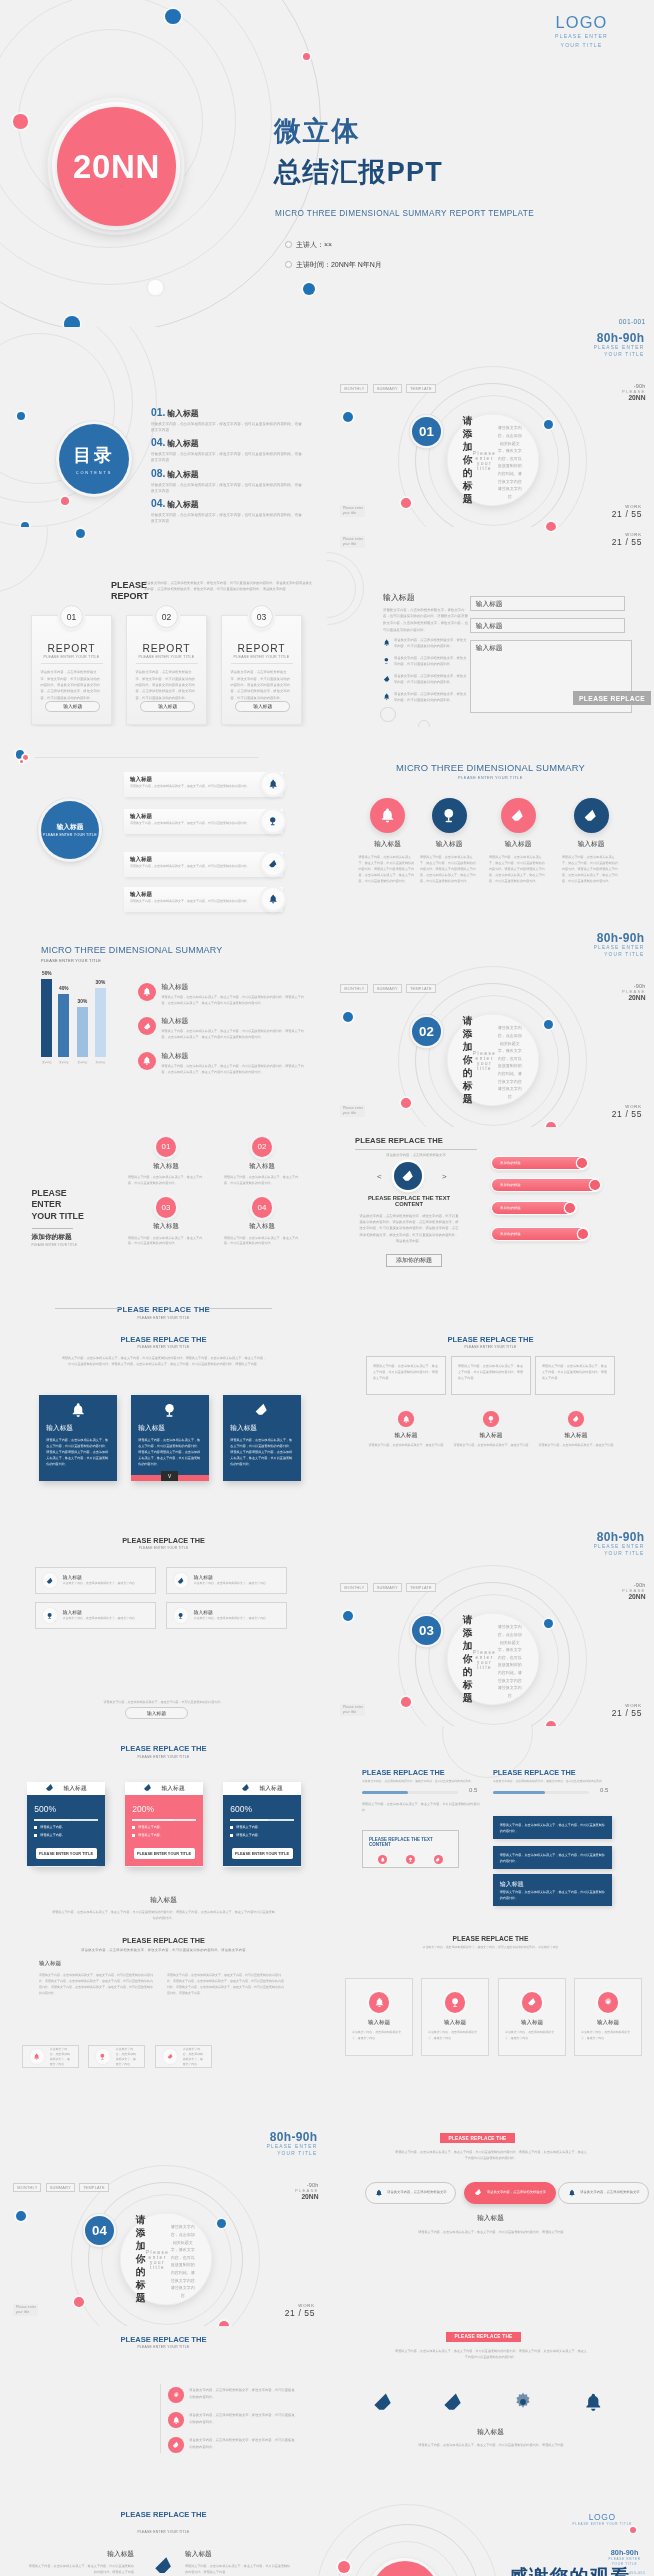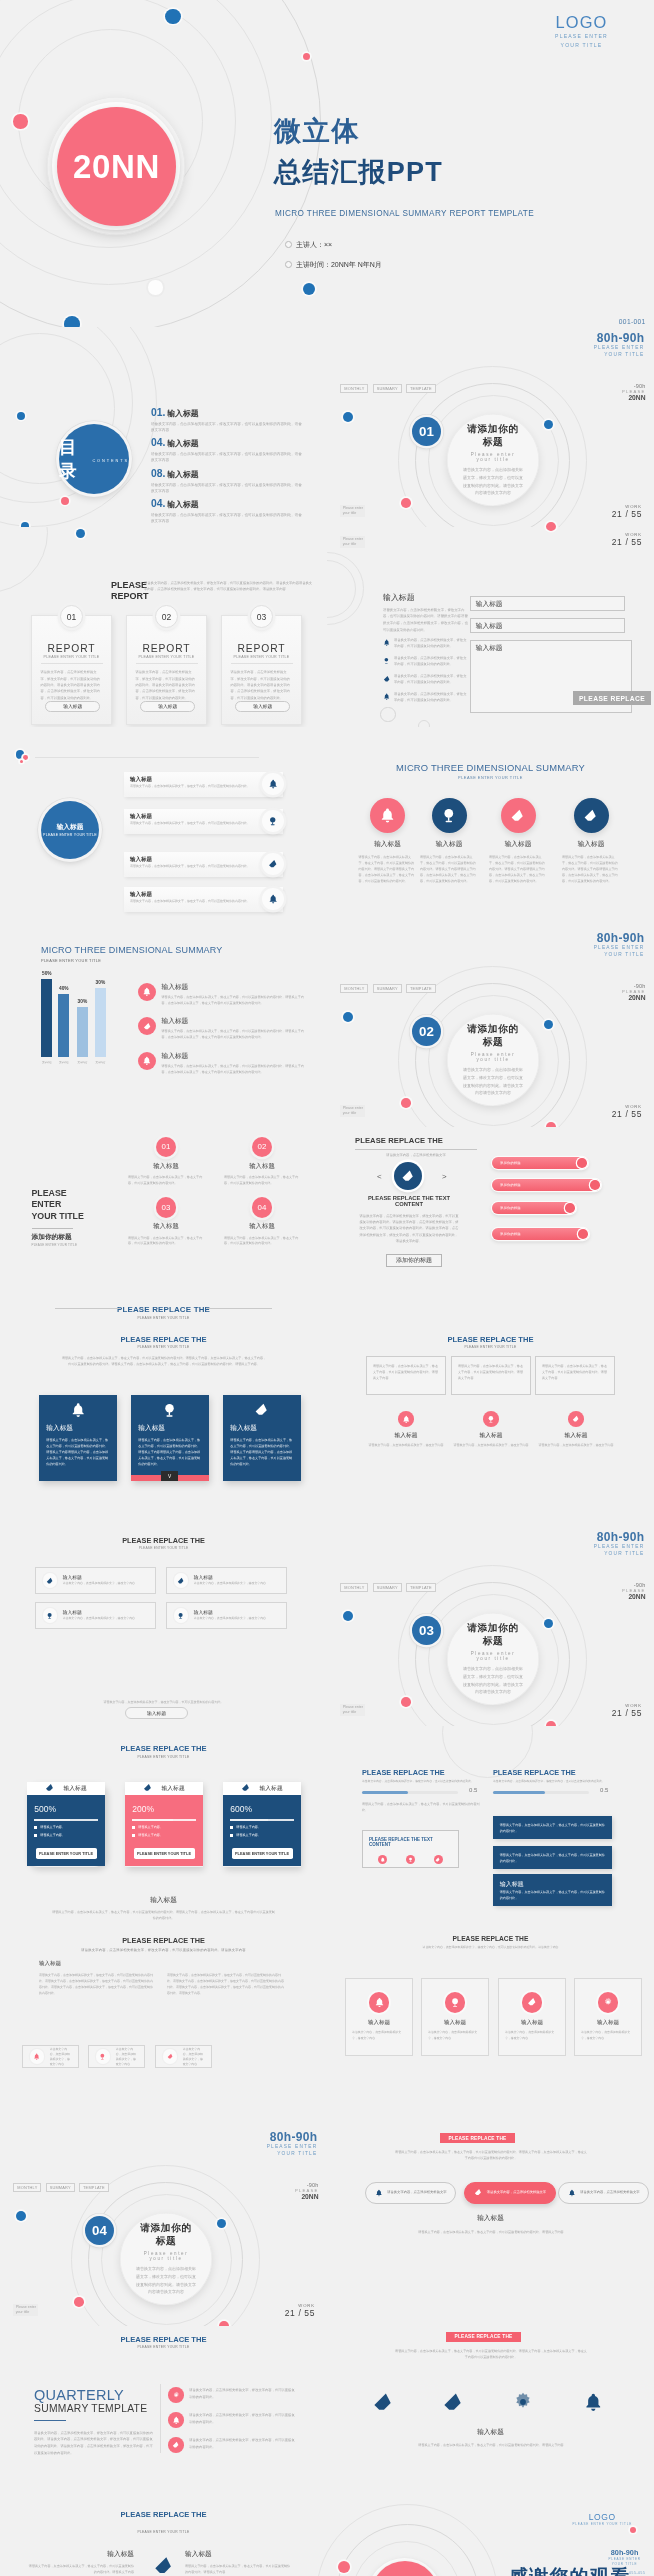--- a/index.html
+++ b/index.html
@@ -104,36 +104,36 @@
   .sec .numbadge {
     position: absolute; width: 29px; height: 29px; border-radius: 50%;
     background: #2a6eab; color: #fff; display: flex; align-items: center;
     justify-content: center; font-size: 13.3px; font-weight: 700;
     box-shadow: 0 0 0 2.4px #f4f4f4, 0 0 0 3px #dcdcdc, 0 1.8px 4.8px rgba(0,0,0,.2);
     z-index: 5;
   }
   .sec .centerdisc {
     position: absolute; border-radius: 50%; background: #f6f6f6;
     box-shadow: 0 3px 8.5px rgba(0,0,0,.10), inset 0 0 0 0.6px #e9e9e9;
-    display: flex; flex-direction: column; align-items: center;
+    display: flex; flex-direction: row; align-items: center;
     justify-content: center; text-align: center; padding: 0 15.7px;
   }
   .sec .centerdisc .t  { font-size: 9.7px; font-weight: 700; color: #333; letter-spacing: 0.6px; }
   .sec .centerdisc .te { font-size: 4.5px; color: #9b9b9b; letter-spacing: 1.6px; margin-top: 2.4px; }
   .sec .centerdisc .tx { font-size: 4px; color: #a5a5a5; line-height: 1.9; margin-top: 4.8px; }
   .sec .foot-l { position: absolute; left: 13.3px; bottom: 9.7px; font-size: 3.6px; color: #a6a6a6; background:#ececec; padding:1.2px 2.4px; line-height:1.4;}
   .sec .foot-r { position: absolute; right: 12px; bottom: 8.5px; text-align: right; }
   .sec .foot-r .w { font-size: 4.2px; color: #777; letter-spacing: 0.9px; }
   .sec .foot-r .n { font-size: 8.5px; color: #3e3e3e; letter-spacing: 0.6px; }
 
   
   .toc .circle {
     position: absolute; left: 59px; top: 97px; width: 70px; height: 70px;
     border-radius: 50%; background: #2a6eab; color: #fff;
-    display: flex; align-items: center; justify-content: center;
+    display: flex; flex-direction: column; align-items: center; justify-content: center;
     box-shadow: 0 0 0 3px #f4f4f4, 0 0 0 3.6px #ddd, 0 3px 8.5px rgba(0,0,0,.2);
   }
   .toc .circle .cn { font-size: 17.6px; font-weight: 700; letter-spacing: 3px; }
   .toc .circle .en { font-size: 3.9px; letter-spacing: 1.9px; margin-top: 3px; opacity: .92; }
   .toc .item { position: absolute; left: 151px; width: 151px; }
   .toc .item .hd { display: flex; align-items: baseline; gap: 1.8px; }
   .toc .item .no { font-size: 10.3px; font-weight: 700; color: #2e6ca4; }
   .toc .item .tt { font-size: 7.9px; color: #3a3a3a; font-weight: 600; }
   .toc .item .bd { font-size: 3.6px; color: #a3a3a3; line-height: 1.85; margin-top: 1.8px; }
 
@@ -1366,26 +1366,20 @@
   </div>
   <div class="ct">输入标题</div>
   <div class="cb">请替换文字内容，点击添加相关标题文字，修改文字内容，也可以直接复制你的内容到此。请替换文字内容</div>
 </div>
 
 <div class="slide qtr" style="left:0;top:2326px;">
   <div class="hd">
     <div class="t">PLEASE REPLACE THE</div>
     <div class="s">PLEASE ENTER YOUR TITLE</div>
   </div>
-  <div class="left">
-    <div class="t1">QUARTERLY</div>
-    <div class="t2">SUMMARY TEMPLATE</div>
-    <div class="rule"></div>
-    <div class="b">请替换文字内容，点击添加相关标题文字，修改文字内容，也可以直接复制你的内容到此。请替换文字内容，点击添加相关标题文字，修改文字内容，也可以直接复制你的内容到此。请替换文字内容，点击添加相关标题文字，修改文字内容，也可以直接复制你的内容到此。</div>
-  </div>
   <div class="divider"></div>
   <div class="item" style="top:61px;">
     <div class="ci">
           <svg width="8.5" height="8.5" viewBox="0 0 24 24" fill="#fff">
             <circle cx="12" cy="12" r="3"></circle>
             <path d="M12 2l1.6 2.2 2.6-.6.3 2.7 2.5.9-1.3 2.4 1.3 2.4-2.5.9-.3 2.7-2.6-.6L12 18.2l-1.6-2.2-2.6.6-.3-2.7-2.5-.9L6.3 10.6 5 8.2l2.5-.9.3-2.7 2.6.6z" opacity=".55"></path>
           </svg>
         </div>
     <div class="tx">请替换文字内容，点击添加相关标题文字，修改文字内容，也可以直接复制你的内容到此。</div>
   </div>

